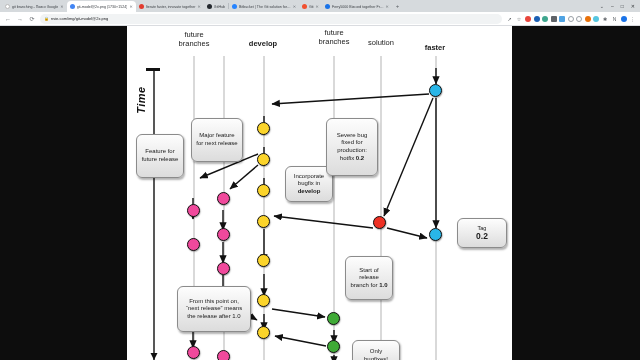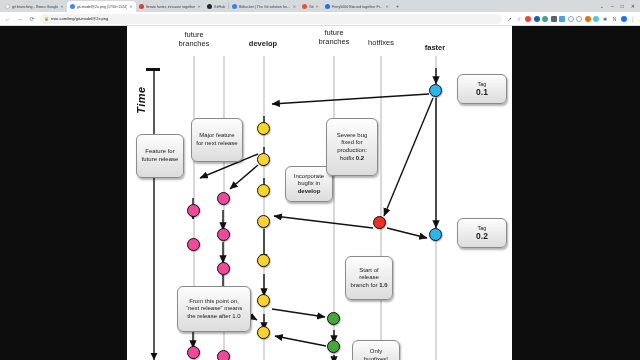--- a/index.html
+++ b/index.html
@@ -221,21 +221,21 @@
         <div>branches</div>
       </div>
       <div class="col-head bold" style="left:110px;top:13px;width:52px">
         <div>develop</div>
       </div>
       <div class="col-head" style="left:178px;top:2px;width:58px">
         <div>future</div>
         <div>branches</div>
       </div>
       <div class="col-head" style="left:226px;top:12px;width:56px">
-        <div>hotfixes</div>
+        <div>solution</div>
       </div>
       <div class="col-head bold" style="left:282px;top:17px;width:52px">
         <div>faster</div>
       </div>
 
       <svg class="wires">
         <defs>
           <marker id="ah" markerWidth="7" markerHeight="7" refX="5.6" refY="2.6" orient="auto">
             <path d="M0,0 L6,2.6 L0,5.2 z" fill="#111"></path>
           </marker>
@@ -303,26 +303,20 @@
 
       <div class="node" style="left:90px;top:166px;background:#f0499c"></div>
       <div class="node" style="left:90px;top:202px;background:#f0499c"></div>
       <div class="node" style="left:90px;top:236px;background:#f0499c"></div>
       <div class="node" style="left:90px;top:268px;background:#f0499c"></div>
       <div class="node" style="left:90px;top:324px;background:#f0499c"></div>
 
       <div class="node" style="left:200px;top:286px;background:#3faa36"></div>
       <div class="node" style="left:200px;top:314px;background:#3faa36"></div>
 
-      <div class="callout" style="left:330px;top:48px;width:50px;height:30px">
-        <div>
-          <span class="tagname">Tag</span>
-          <span class="tagval">0.1</span>
-        </div>
-      </div>
       <div class="callout" style="left:330px;top:192px;width:50px;height:30px">
         <div>
           <span class="tagname">Tag</span>
           <span class="tagval">0.2</span>
         </div>
       </div>
 
       <div class="callout" style="left:9px;top:108px;width:48px;height:44px">
         <span>Feature for future release</span>
       </div>

